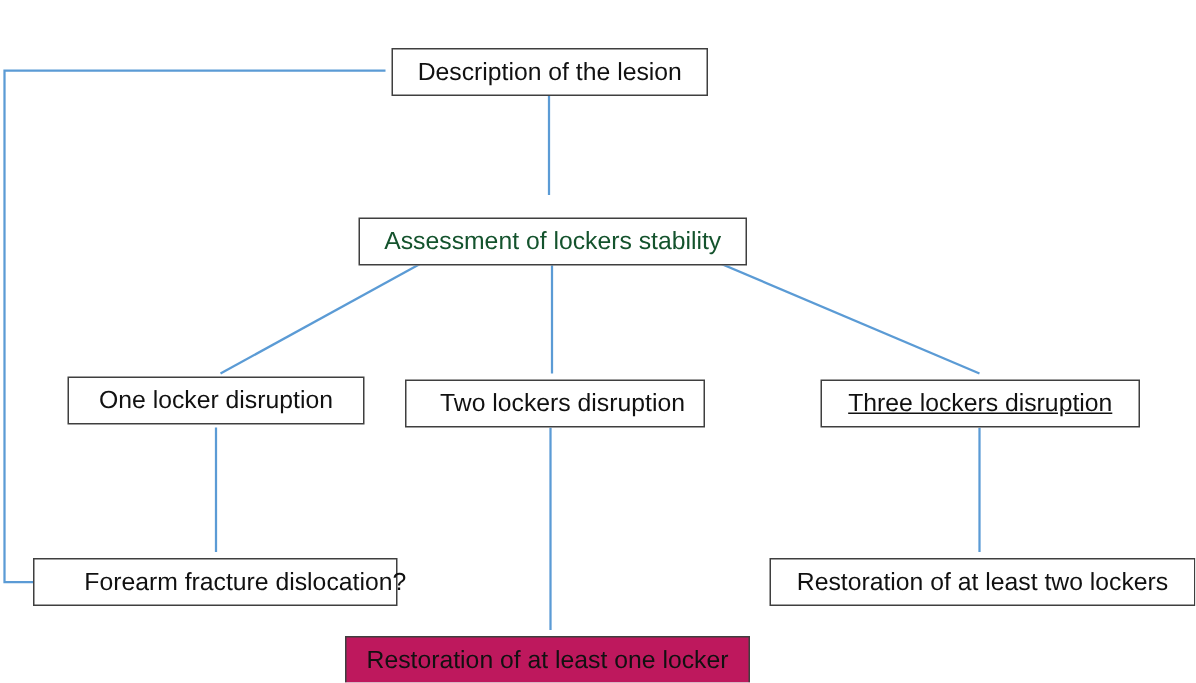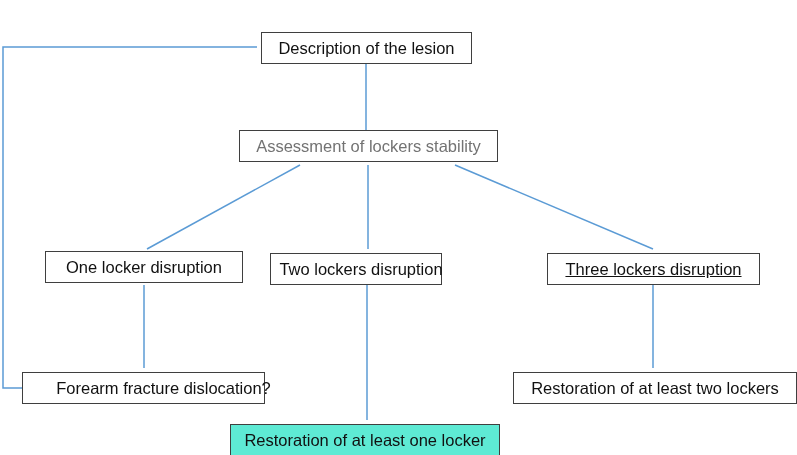--- a/index.html
+++ b/index.html
@@ -83,36 +83,36 @@
         <path d="M 367,285 L 367,420" stroke="#5b9bd5" stroke-width="1.5" fill="none" marker-end="url(#arrowhead)"></path>
         <path d="M 653,285 L 653,368" stroke="#5b9bd5" stroke-width="1.5" fill="none" marker-end="url(#arrowhead)"></path>
         <path d="M 22,388 L 3,388 L 3,47 L 257,47" stroke="#5b9bd5" stroke-width="1.5" fill="none" marker-end="url(#arrowhead)"></path>
       </g>
   </svg>
 
   <div id="node-layer">
       <div class="node" style="left: 261px; top: 32px; width: 211px; height: 32px; border-color: rgb(63, 63, 63); background: rgb(255, 255, 255); color: rgb(17, 17, 17);">
         <span>Description of the lesion</span>
       </div>
-      <div class="node" style="left: 239px; top: 130px; width: 259px; height: 32px; border-color: rgb(63, 63, 63); background: rgb(255, 255, 255); color: #737373;">
+      <div class="node" style="left: 239px; top: 145px; width: 259px; height: 32px; border-color: rgb(63, 63, 63); background: rgb(255, 255, 255); color: #14532d;">
         <span>Assessment of lockers stability</span>
       </div>
       <div class="node" style="left: 45px; top: 251px; width: 198px; height: 32px; border-color: rgb(63, 63, 63); background: rgb(255, 255, 255); color: rgb(17, 17, 17);">
         <span>One locker disruption</span>
       </div>
-      <div class="node" style="left: 270px; top: 253px; width: 172px; height: 32px; border-color: rgb(63, 63, 63); background: rgb(255, 255, 255); color: rgb(17, 17, 17); padding-left: 10px;">
+      <div class="node" style="left: 270px; top: 253px; width: 200px; height: 32px; border-color: rgb(63, 63, 63); background: rgb(255, 255, 255); color: rgb(17, 17, 17); padding-left: 10px;">
         <span>Two lockers disruption</span>
       </div>
       <div class="node" style="left: 547px; top: 253px; width: 213px; height: 32px; border-color: rgb(63, 63, 63); background: rgb(255, 255, 255); color: rgb(17, 17, 17); text-decoration: underline;">
         <span>Three lockers disruption</span>
       </div>
       <div class="node" style="left: 22px; top: 372px; width: 243px; height: 32px; border-color: rgb(63, 63, 63); background: rgb(255, 255, 255); color: rgb(17, 17, 17); padding-left: 40px;">
         <span>Forearm fracture dislocation?</span>
       </div>
       <div class="node" style="left: 513px; top: 372px; width: 284px; height: 32px; border-color: rgb(63, 63, 63); background: rgb(255, 255, 255); color: rgb(17, 17, 17);">
         <span>Restoration of at least two lockers</span>
       </div>
-      <div class="node" style="left: 230px; top: 424px; width: 270px; height: 32px; border-color: rgb(63, 63, 63); background: #5eead4; color: rgb(17, 17, 17);">
+      <div class="node" style="left: 230px; top: 424px; width: 270px; height: 32px; border-color: rgb(63, 63, 63); background: #be185d; color: rgb(17, 17, 17);">
         <span>Restoration of at least one locker</span>
       </div>
     </div>
 
 </div>
 
 </body></html>

